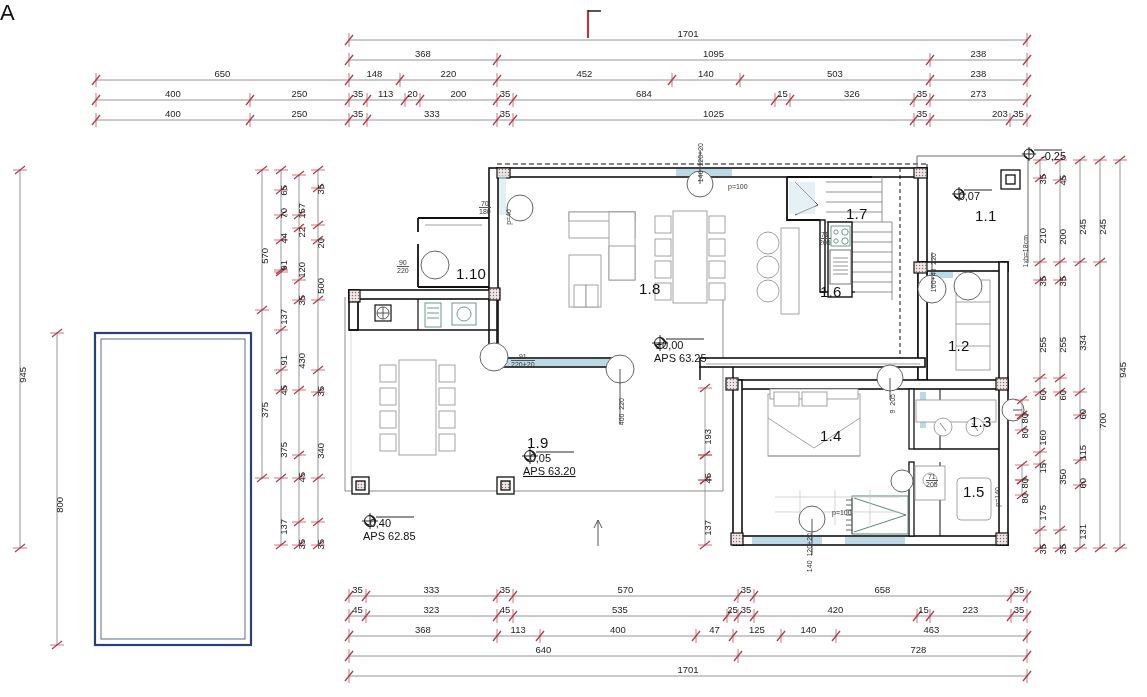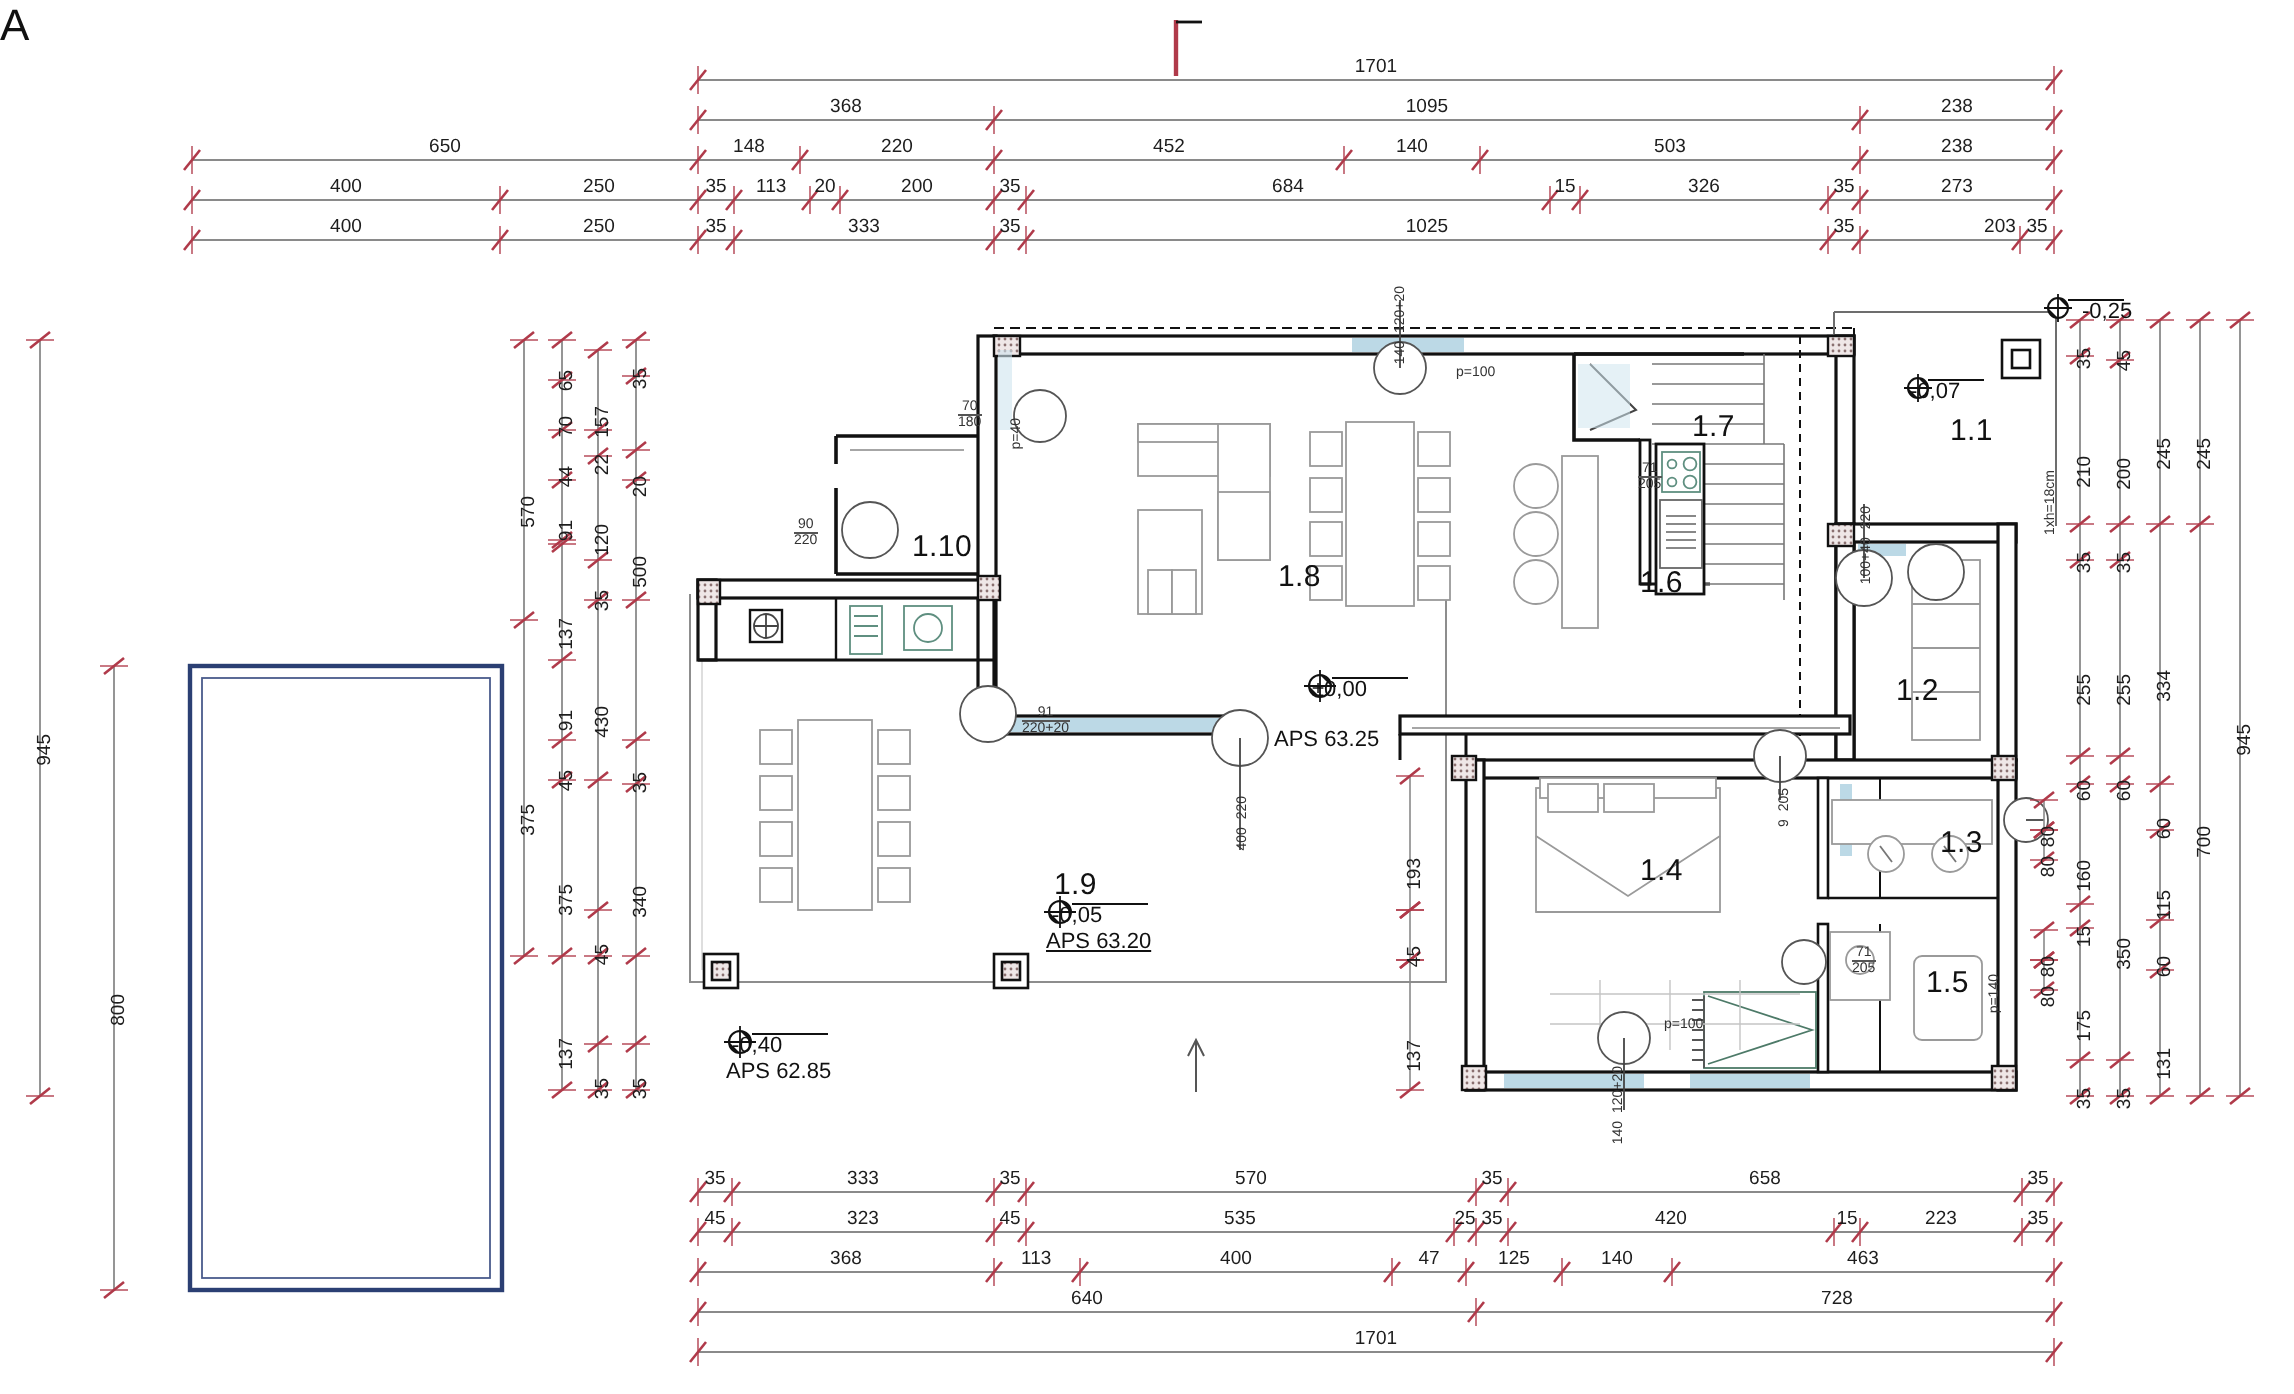--- a/index.html
+++ b/index.html
@@ -782,21 +782,21 @@
       <div class="txt room" style="left: 948px; top: 337px;">1.2</div>
       <div class="txt room" style="left: 970px; top: 413px;">1.3</div>
       <div class="txt room" style="left: 820px; top: 427px;">1.4</div>
       <div class="txt room" style="left: 963px; top: 483px;">1.5</div>
       <div class="txt room" style="left: 820px; top: 283px;">1.6</div>
       <div class="txt room" style="left: 846px; top: 205px;">1.7</div>
       <div class="txt room" style="left: 639px; top: 280px;">1.8</div>
       <div class="txt room" style="left: 527px; top: 434px;">1.9</div>
       <div class="txt room" style="left: 456px; top: 265px;">1.10</div>
       <div class="txt elevv" style="left: 656px; top: 339px; text-align: right;">±0,00</div>
-      <div class="txt elevv" style="left: 637px; top: 352px; margin-top: 12px;">APS 63.25</div>
+      <div class="txt elevv" style="left: 654px; top: 352px;">APS 63.25</div>
       <div class="txt elevv" style="left: 526px; top: 452px;">-0,05</div>
       <div class="txt elevv" style="left: 523px; top: 465px; text-decoration: underline;">APS 63.20</div>
       <div class="txt elevv" style="left: 366px; top: 517px;">-0,40</div>
       <div class="txt elevv" style="left: 363px; top: 530px;">APS 62.85</div>
       <div class="txt elevv" style="left: 955px; top: 190px;">-0,07</div>
       <div class="txt elevv" style="left: 1041px; top: 150px;">-0,25</div>
       <div class="txt tiny" style="left: 728px; top: 183px;">p=100</div>
       <div class="txt tiny" style="left: 832px; top: 509px;">p=100</div>
       <div class="txt tiny" style="left: 1022px; top: 235px; transform: rotate(-90deg) translateX(-100%); transform-origin: 0px 0px;">1xh=18cm</div>
       <div class="txt frac" style="left: 479px; top: 200px;"><span class="top">70</span><span class="bot">180</span></div>

